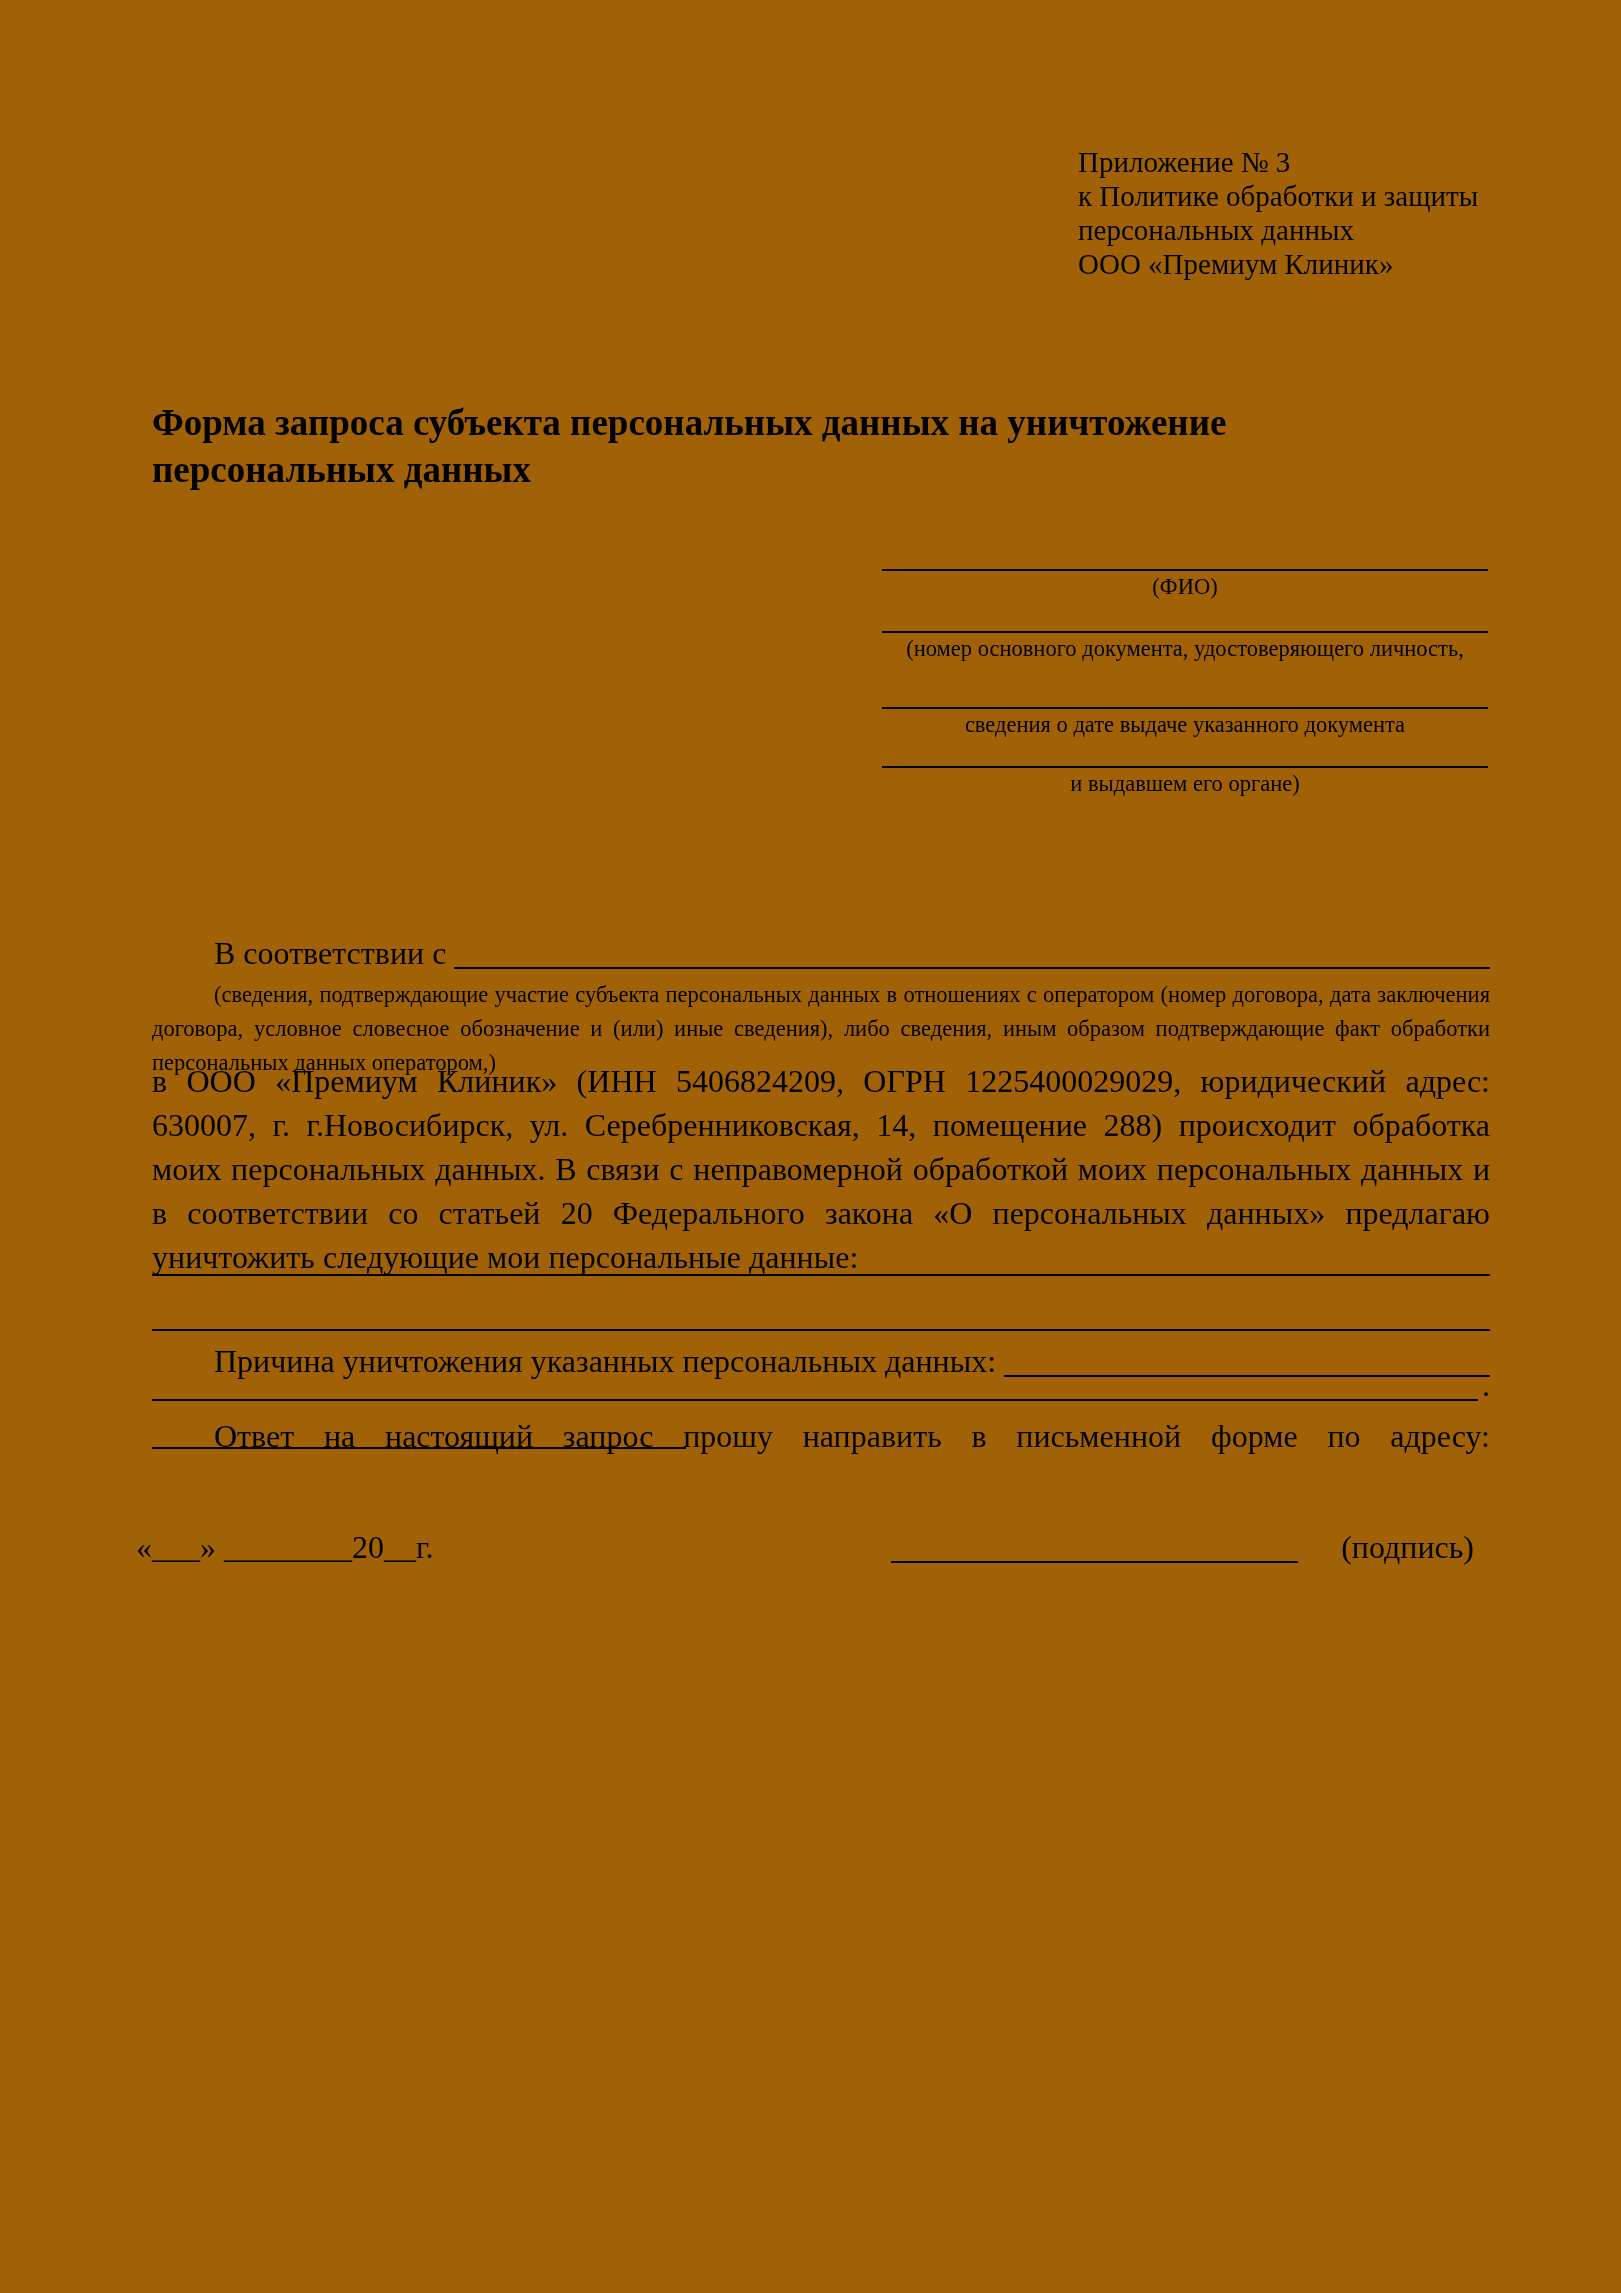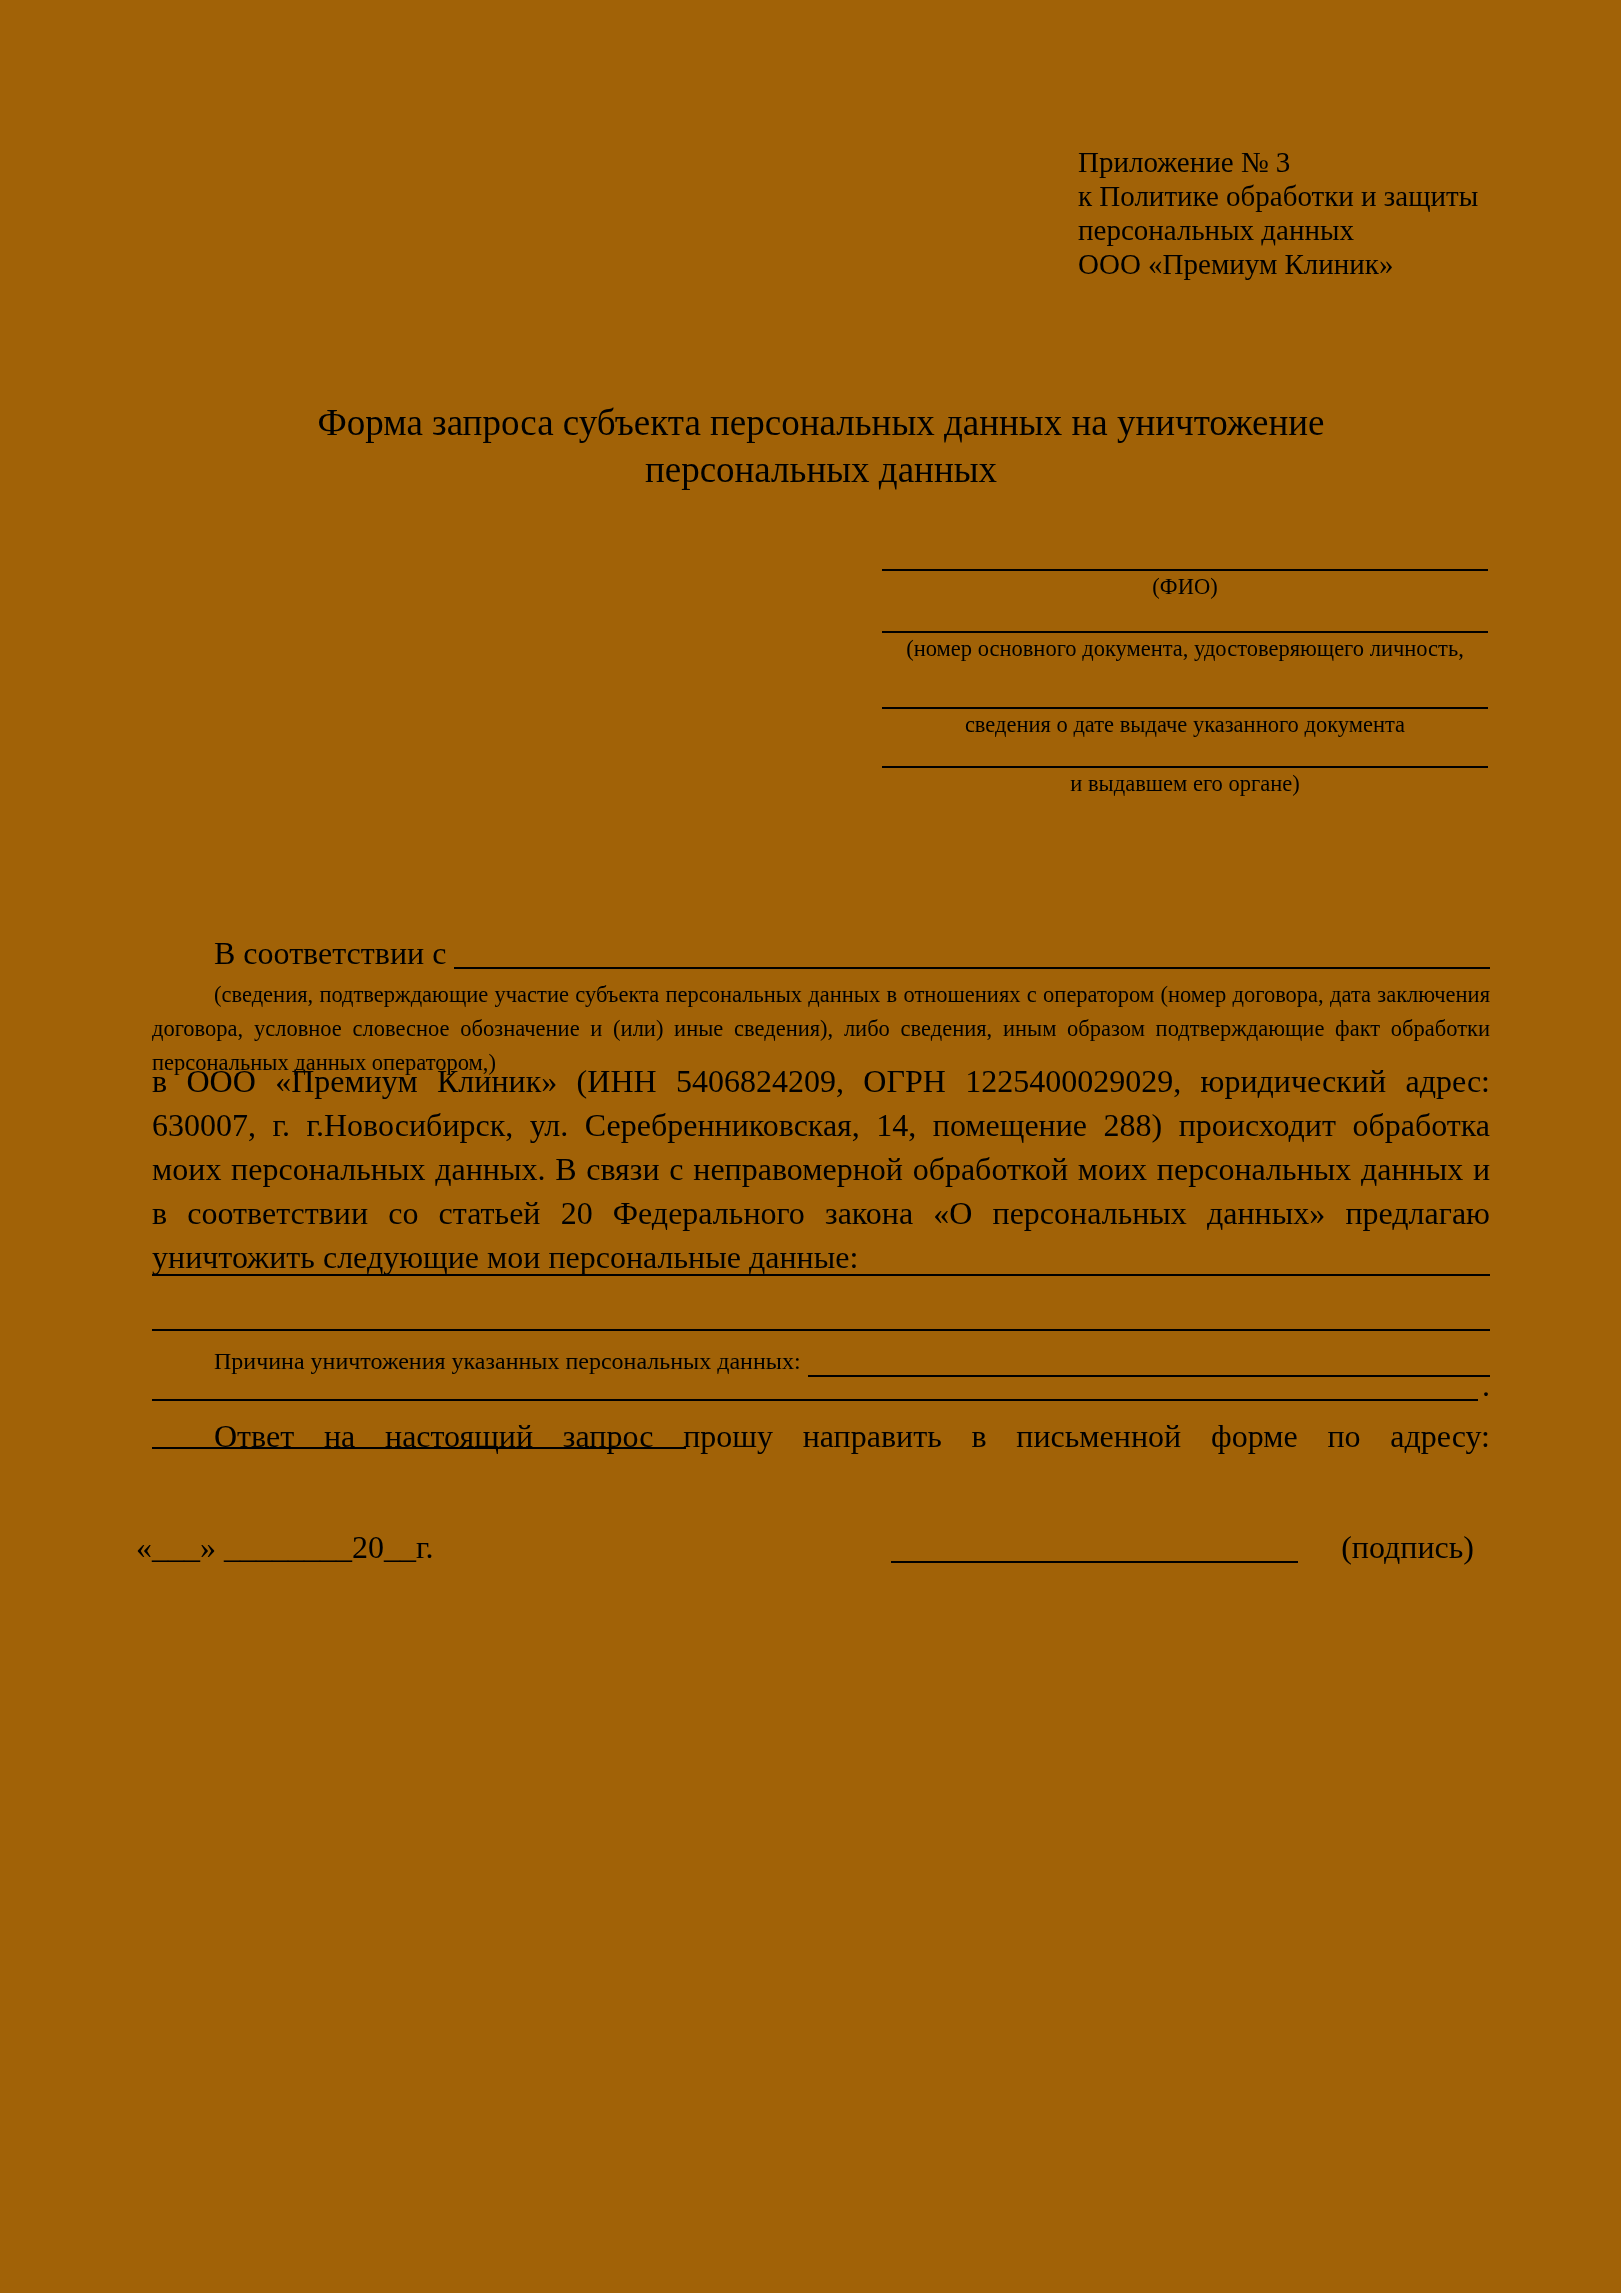--- a/index.html
+++ b/index.html
@@ -10,21 +10,21 @@
     background:#a16207;
     color:#000000;
     font-family:"Liberation Serif","DejaVu Serif",serif;
     overflow:hidden;
   }
   
   .appendix { position:absolute; left:1078px; top:145px; width:431px;
               font-size:29px; line-height:34px; }
   
   .title { position:absolute; left:152px; top:399px; width:1338px;
-           text-align:center; font-weight:normal; font-size:37px; line-height:47px; }
+           text-align:left; font-weight:bold; font-size:37px; line-height:47px; }
   
   .addressee { position:absolute; left:882px; top:567px; width:606px;
                font-size:32px; line-height:47px; }
   .u-line { border-bottom:2.9px solid #000; height:3.9px; }
   .addr-cap { font-size:22.5px; line-height:31px; text-align:center; }
   .u-gap1 { margin-top:27.4px; }
   .u-gap2 { margin-top:41px; }
   .u-gap3 { margin-top:24.5px; }
   
   .intro-row { position:absolute; left:152px; top:933px; width:1338px;
@@ -36,21 +36,21 @@
                   font-size:22.5px; line-height:34px; text-align:justify; text-indent:62px; }
   
   .main-para { position:absolute; left:152px; top:1059px; width:1338px;
                font-size:32px; line-height:44px; text-align:justify; }
   
   .blank-line { position:absolute; left:152px; width:1338px; height:31px; border-bottom:2.9px solid #000; }
   .blank-1 { top:1245px; }
   .blank-2 { top:1300px; }
   
   .reason-row { position:absolute; left:152px; top:1341px; width:1338px;
-                display:flex; align-items:flex-end; font-size:24px; line-height:41px; }
+                display:flex; align-items:flex-end; font-size:32px; line-height:41px; }
   .reason-row2 { position:absolute; left:152px; top:1365px; width:1338px;
                  display:flex; align-items:flex-end; font-size:32px; line-height:41px; }
   .reason-row2 .fill-line { margin-left:0; margin-right:3.9px; }
   
   .response-para { position:absolute; left:152px; top:1414px; width:1338px;
                    font-size:32px; line-height:44px;
                    text-align:justify; text-align-last:justify; text-indent:62px; }
   .response-row2 { position:absolute; left:152px; top:1447px; width:1338px;
                    display:flex; align-items:flex-end; font-size:32px; line-height:41px; }
   .u-seg { display:inline-block; width:534px; border-bottom:2.9px solid #000; height:0; margin-bottom:4.9px; }

